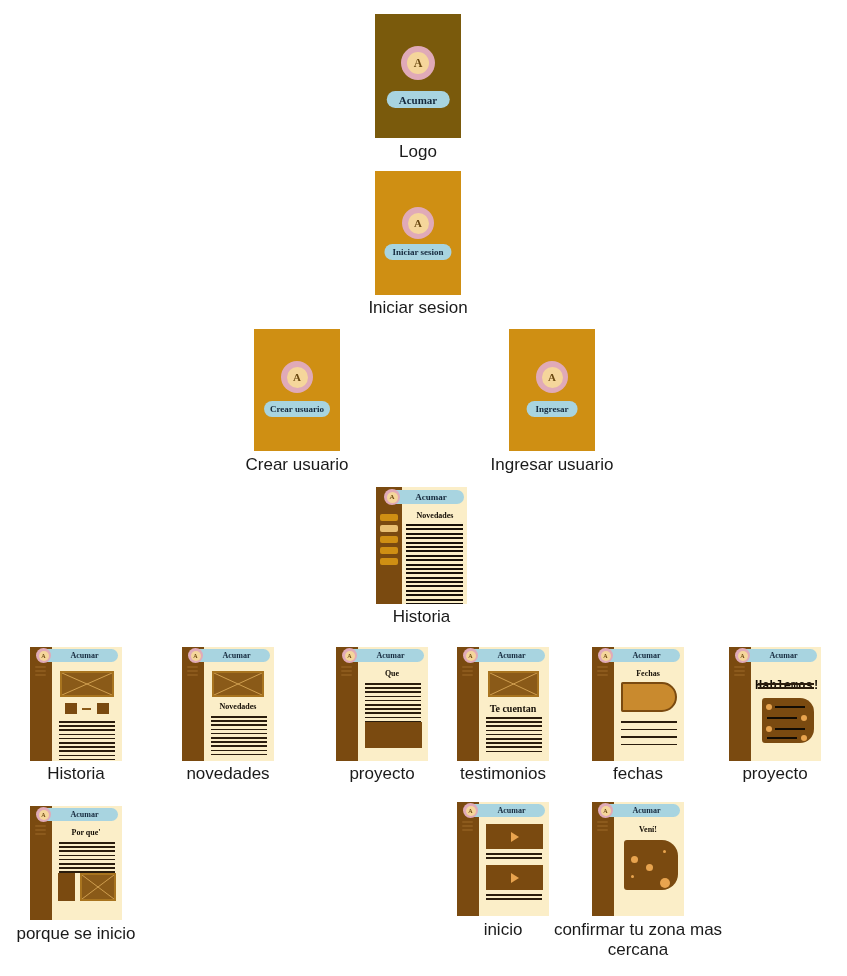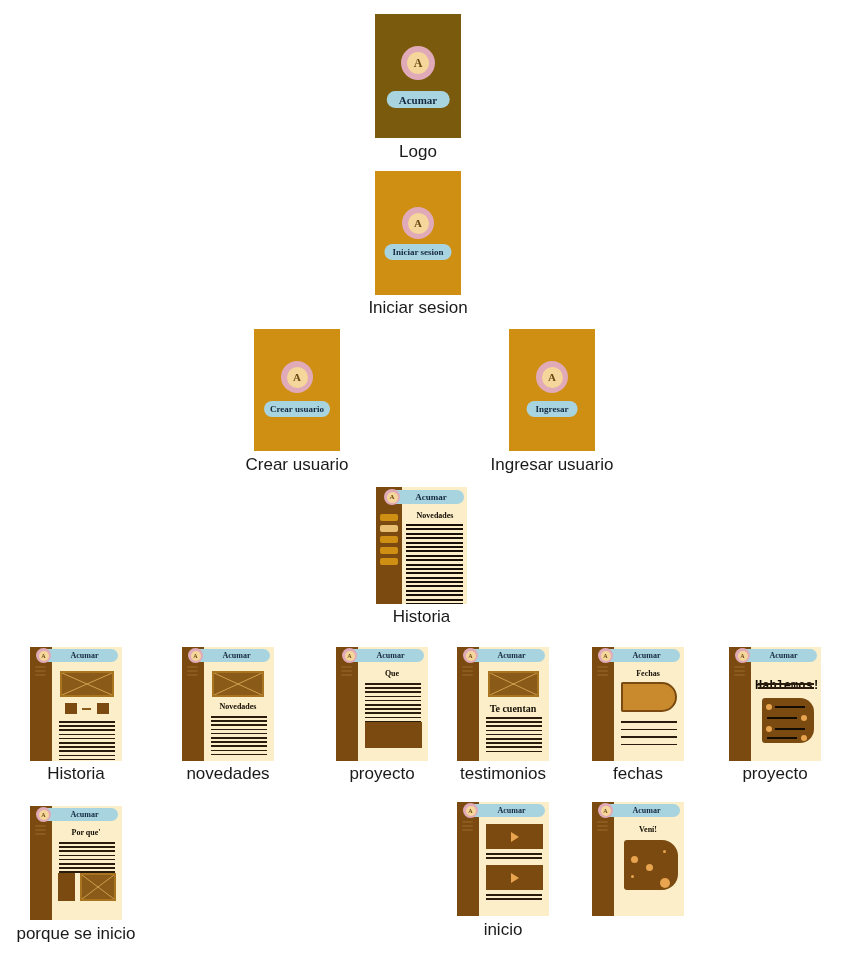--- a/index.html
+++ b/index.html
@@ -450,15 +450,16 @@
 
       <div class="heading" style="left:26px;top:23px;width:60px;font-size:8px;">Vení!</div>
       <div class="mapshape" style="left:32px;top:38px;width:54px;height:50px;border-radius:3px 16px 16px 3px;">
         <div class="dot" style="left:7px;top:16px;width:7px;height:7px;"></div>
         <div class="dot" style="left:22px;top:24px;width:7px;height:7px;"></div>
         <div class="dot" style="left:36px;top:38px;width:10px;height:10px;"></div>
         <div class="dot" style="left:7px;top:35px;width:3px;height:3px;"></div>
         <div class="dot" style="left:39px;top:10px;width:3px;height:3px;"></div>
       </div>
     </div>
+    <div class="caption two-line" style="top:118px;">confirmar tu zona mas cercana</div>
   </div>
 
 </div>
 
 </body></html>

